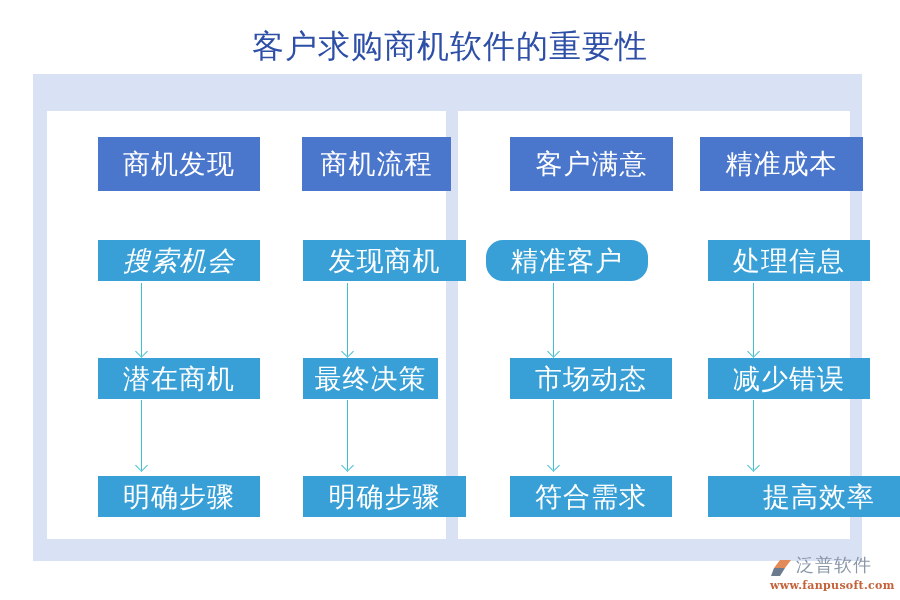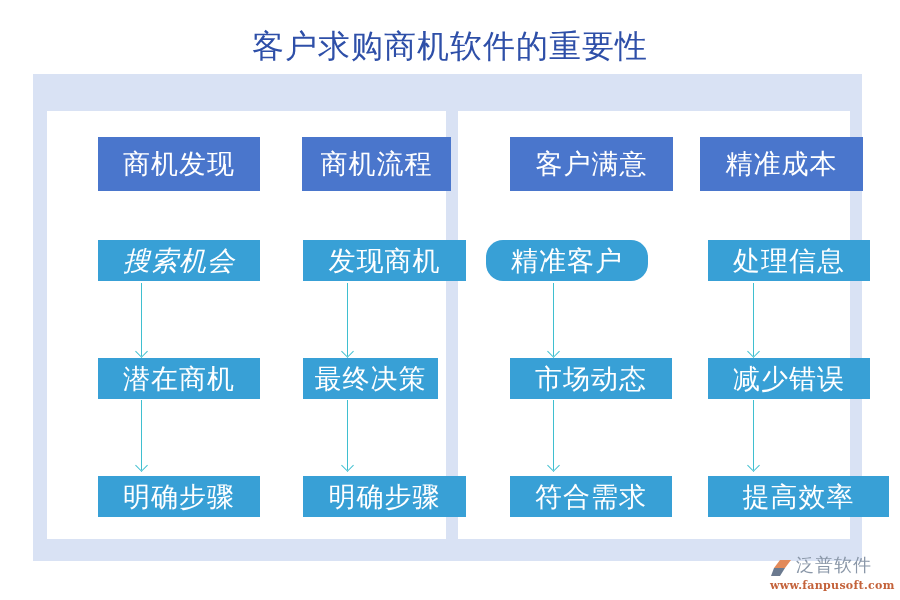--- a/index.html
+++ b/index.html
@@ -77,21 +77,21 @@
 <div class="arrow" style="left:553px;top:283px;height:73px;"></div>
 <div class="box step" style="left:474px;width:162px;top:358px;">市场动态</div>
 <div class="arrow" style="left:553px;top:400px;height:70px;"></div>
 <div class="box step" style="left:474px;width:162px;top:476px;">符合需求</div>
 
 <div class="box head" style="left:664px;width:163px;">精准成本</div>
 <div class="box step" style="left:672px;width:162px;top:240px;">处理信息</div>
 <div class="arrow" style="left:753px;top:283px;height:73px;"></div>
 <div class="box step" style="left:672px;width:162px;top:358px;">减少错误</div>
 <div class="arrow" style="left:753px;top:400px;height:70px;"></div>
-<div class="box step" style="left:672px;width:181px;top:476px;">提高效率</div>
+<div class="box step" style="left:672px;width:162px;top:476px;padding-left:30px;">提高效率</div>
 
 <div class="logo">
   <svg class="logo-mark" viewBox="0 0 22 22">
     <path d="M3 11 L9 3 L20 3 L14 11 Z" fill="#e28a5a"></path>
     <path d="M3 11 L14 11 L9 19 L0 19 Z" fill="#6b7a8f"></path>
   </svg>
   <span class="logo-name">泛普软件</span>
   <span class="logo-url">www.fanpusoft.com</span>
 </div>
 

